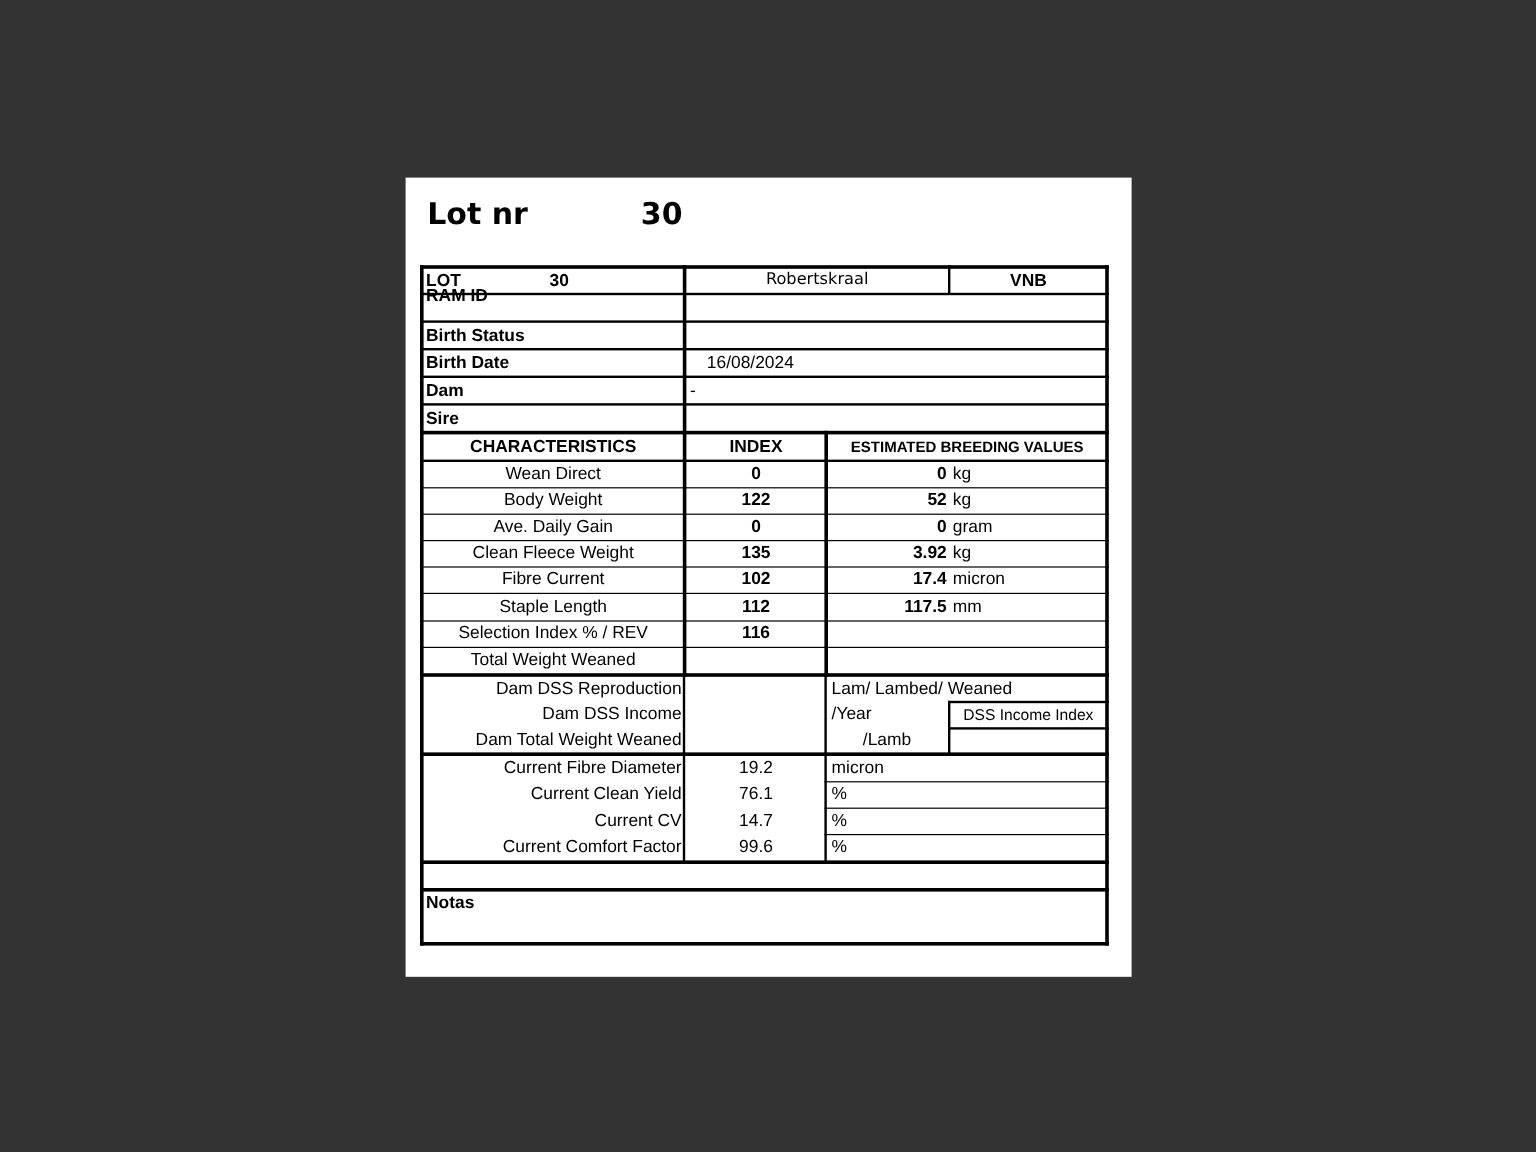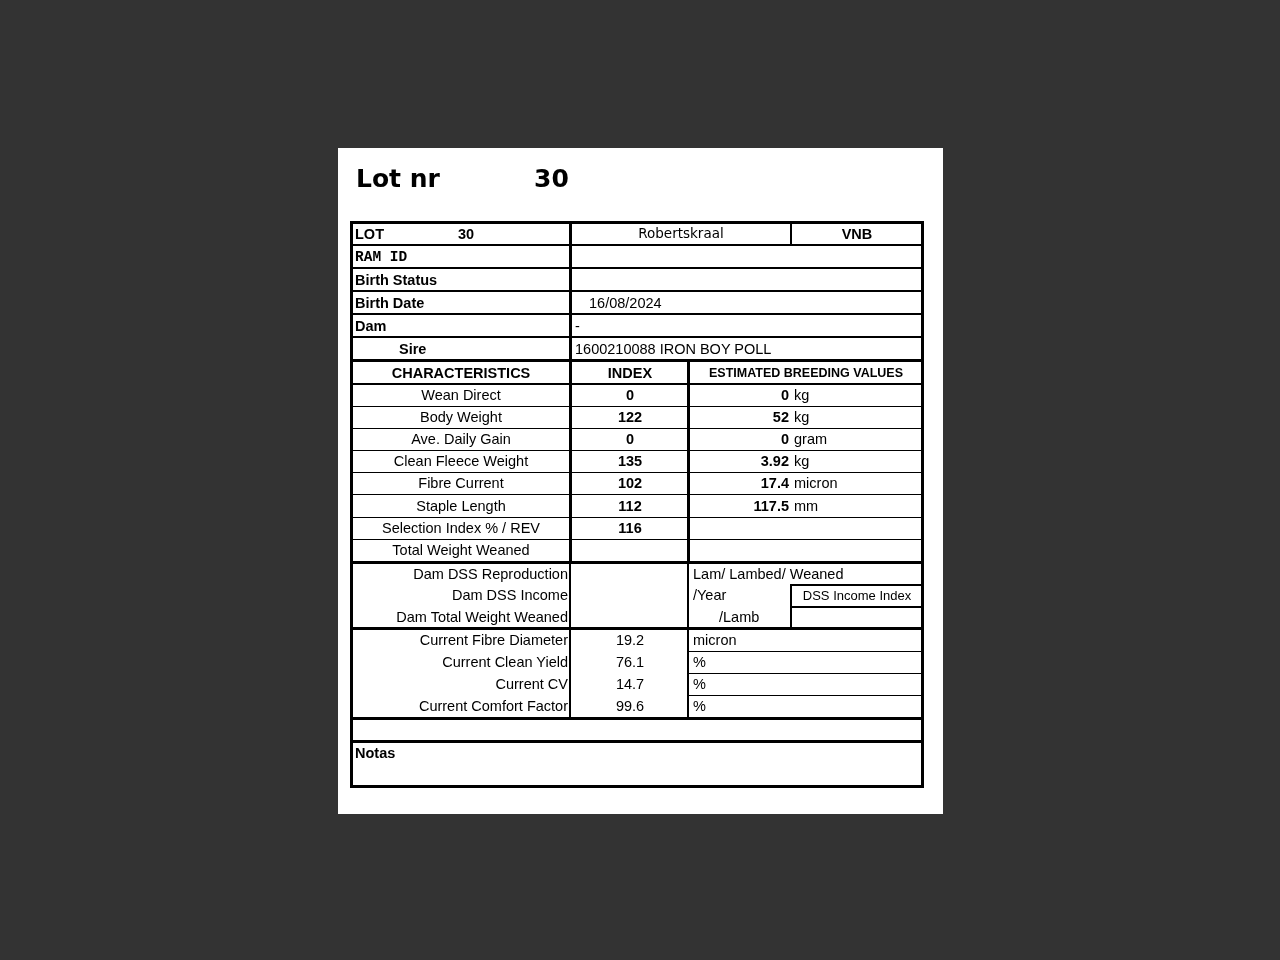--- a/index.html
+++ b/index.html
@@ -24,32 +24,31 @@
 
 <div class="page">
   <div class="title-label">Lot nr</div>
   <div class="title-num">30</div>
 
   <div class="cell b pl" style="left:14px;top:75px;width:218px;height:22px;">LOT</div>
   <div class="cell b" style="left:120px;top:75px;width:40px;height:22px;">30</div>
   <div class="cell c cal" style="left:234px;top:75px;width:218px;height:22px;">Robertskraal</div>
   <div class="cell c b" style="left:454px;top:75px;width:130px;height:22px;">VNB</div>
 
-  <div class="cell b pl" style="left:14px;top:98px;width:218px;height:22px;font-family:Liberation Mono, monospace;">RAM ID</div>
+  <div class="cell b pl" style="left:14px;top:88px;width:218px;height:22px;">RAM ID</div>
 
   <div class="cell b pl" style="left:14px;top:121px;width:218px;height:22px;">Birth Status</div>
 
   <div class="cell b pl" style="left:14px;top:144px;width:218px;height:22px;">Birth Date</div>
   <div class="cell pl" style="left:234px;top:144px;width:350px;height:22px;padding-left:17px;">16/08/2024</div>
 
   <div class="cell b pl" style="left:14px;top:167px;width:218px;height:22px;">Dam</div>
   <div class="cell pl" style="left:234px;top:167px;width:350px;height:22px;">-</div>
 
-  <div class="cell b pl" style="left:14px;top:190px;width:218px;height:22px;margin-left:44px;">Sire</div>
-  <div class="cell pl" style="left:234px;top:190px;width:350px;height:22px;">1600210088 IRON BOY POLL</div>
+  <div class="cell b pl" style="left:14px;top:190px;width:218px;height:22px;">Sire</div>
 
   <div class="cell b c" style="left:14px;top:214px;width:218px;height:22px;">CHARACTERISTICS</div>
   <div class="cell b c" style="left:234px;top:214px;width:116px;height:22px;">INDEX</div>
   <div class="cell b c tiny" style="left:352px;top:214px;width:232px;height:22px;text-align:right;">ESTIMATED BREEDING VALUES</div>
 
   <div class="cell c" style="left:14px;top:237px;width:218px;height:21px;">Wean Direct</div>
   <div class="cell c b" style="left:234px;top:237px;width:116px;height:21px;">0</div>
   <div class="cell r b" style="left:352px;top:237px;width:99px;height:21px;">0</div>
   <div class="cell" style="left:456px;top:237px;width:120px;height:21px;">kg</div>
 

